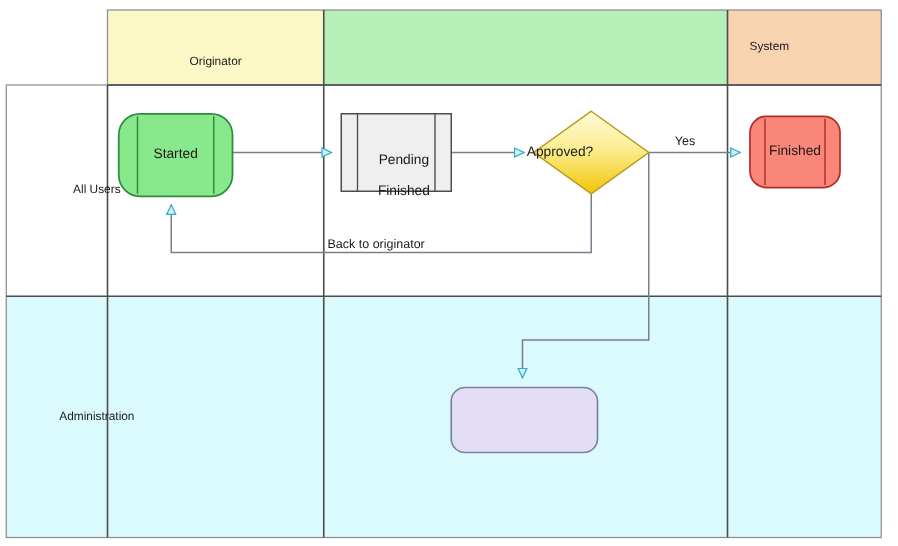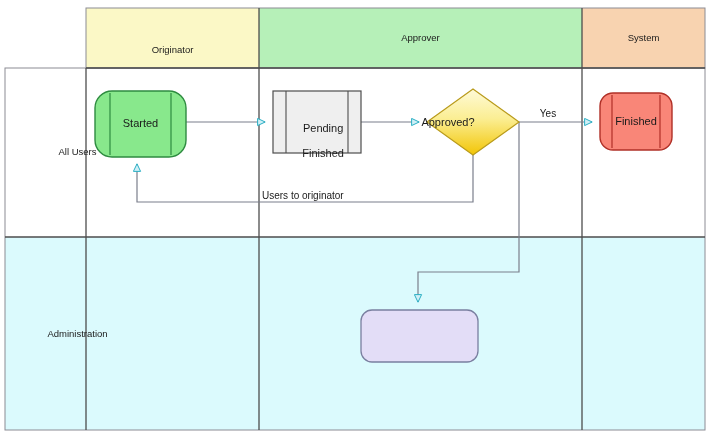--- a/index.html
+++ b/index.html
@@ -123,35 +123,34 @@
         <line x1="660" y1="95" x2="660" y2="148" stroke="#B03027" stroke-width="1.2"></line>
       </g>
 
       <g>
         <rect x="361" y="310" width="117" height="52" rx="11" ry="11" fill="#E3DDF7" stroke="#7A7FA0" stroke-width="1.3"></rect>
       </g>
     </g>
   </svg>
 
   <div class="lbl hdr-lbl" style="left:86px; top:33px; width:173px;margin-top:12px;">Originator</div>
-  <div class="lbl hdr-lbl" style="left:259px; top:33px; width:323px;">Approver</div>
-  <div class="lbl hdr-lbl" style="left:582px; top:33px; width:123px;">System</div>
+  <div class="lbl hdr-lbl" style="left:554px; top:33px; width:123px;">System</div>
 
   <div class="lbl row-lbl" style="left:5px; top:147px; width:81px;">All Users</div>
   <div class="lbl row-lbl" style="left:5px; top:329px; width:81px;">Administration</div>
 
   <div class="lbl node-lbl" style="left:95px; top:117px; width:91px;">Started</div>
 
   <div class="lbl node-lbl" style="left:273px; top:109px; width:88px;">
     <span>Pending</span><br>
     <span>Finished</span>
   </div>
 
   <div class="lbl node-lbl" style="left:402px; top:116px; width:92px;">Approved?</div>
 
   <div class="lbl node-lbl" style="left:600px; top:115px; width:72px;">Finished</div>
 
 
   <div class="lbl edge-lbl" style="left:522px; top:108px; width:52px;">Yes</div>
 
-  <div class="lbl edge-lbl" style="left:262px; top:190px; width:96px; text-align:left;">Users to originator</div>
+  <div class="lbl edge-lbl" style="left:262px; top:190px; width:96px; text-align:left;">Back to originator</div>
 
 </div>
 
 </body></html>

